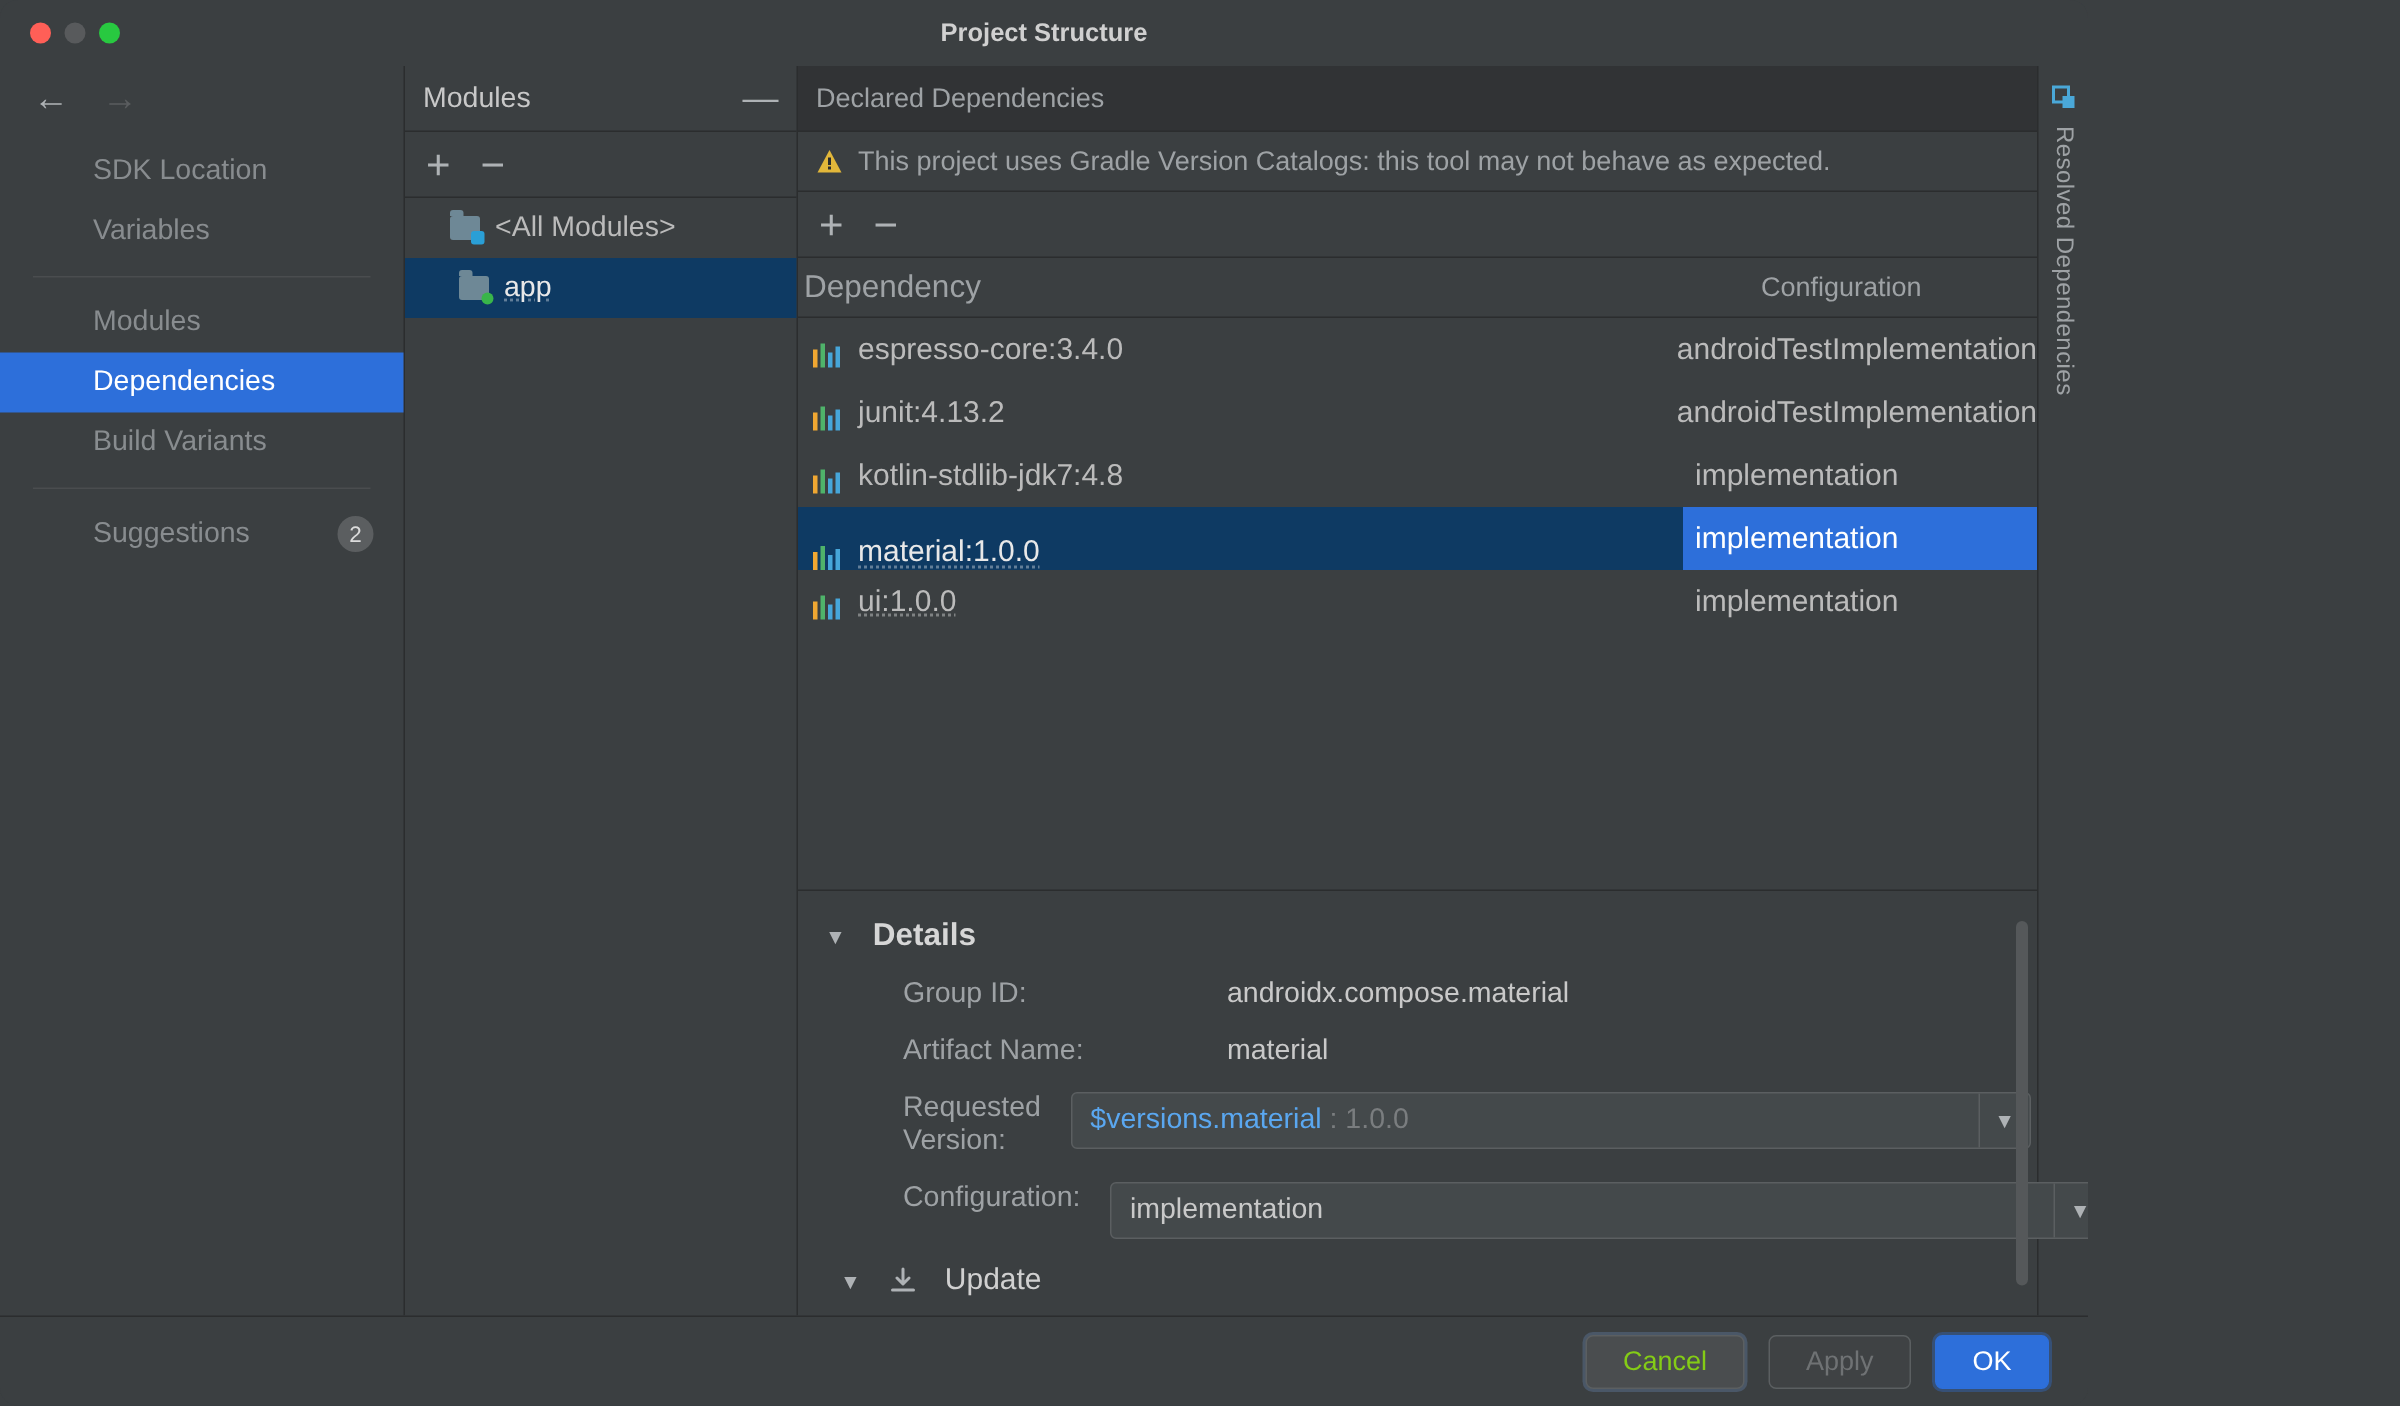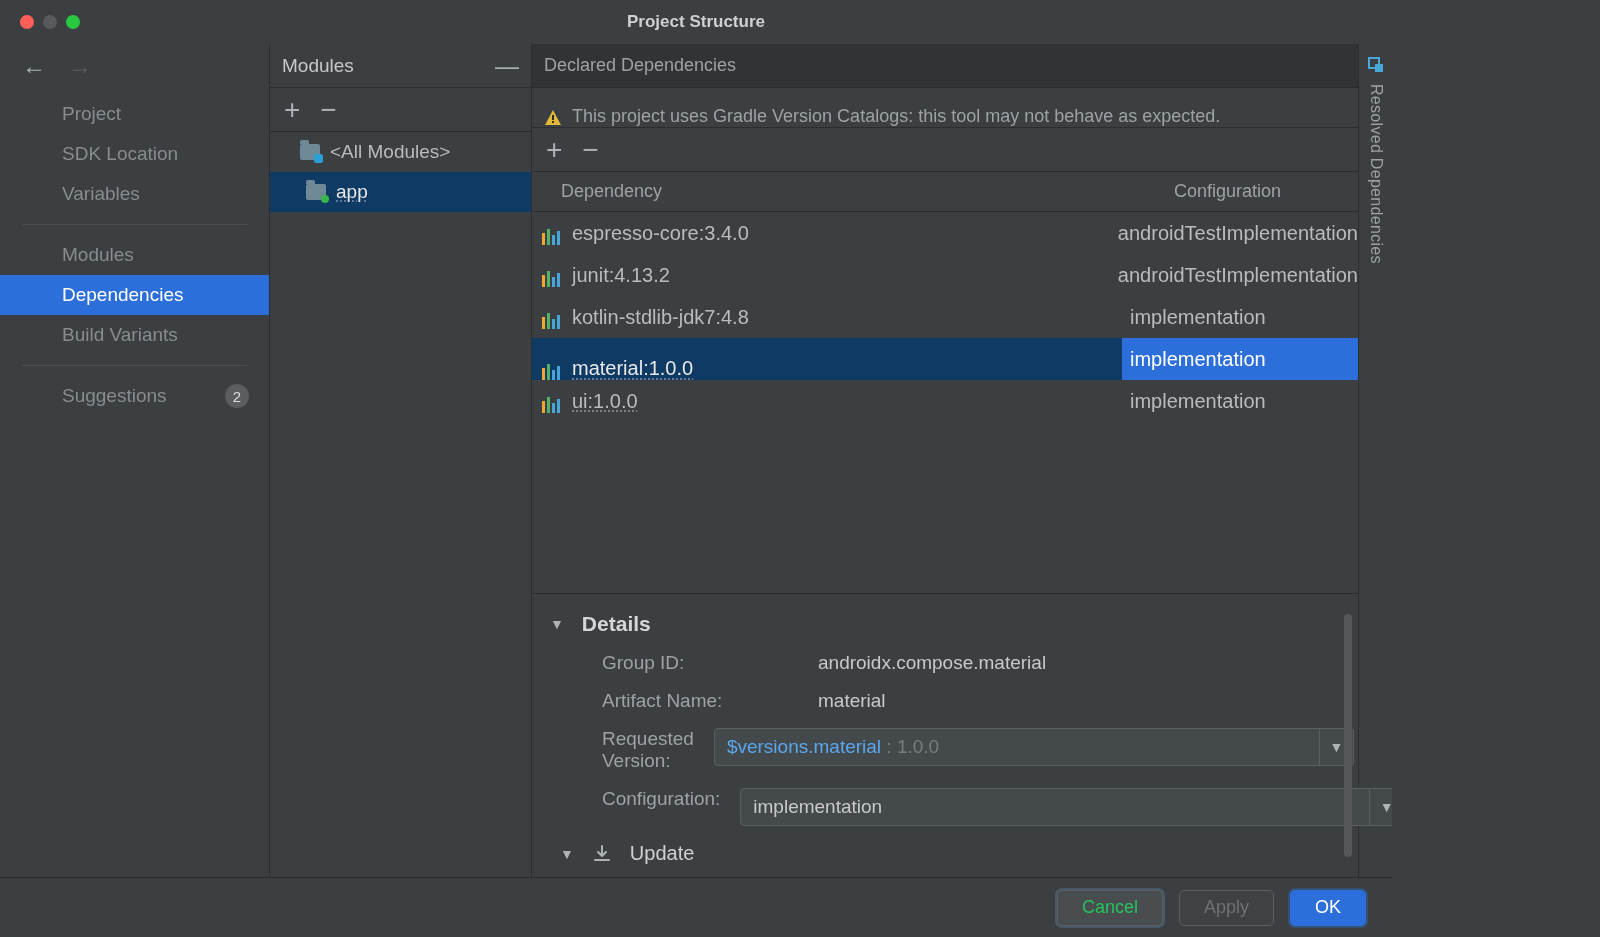--- a/index.html
+++ b/index.html
@@ -38,26 +38,26 @@
 .modrow .foldericon { width: 20px; height: 16px; background: #6e8896; border-radius: 2px; position: relative; display: inline-block; }
 .modrow .foldericon::before { content: ""; position: absolute; top: -4px; left: 0; width: 9px; height: 4px; background: #6e8896; border-radius: 2px 2px 0 0; }
 .modrow .foldericon .dots { position: absolute; right: -3px; bottom: -3px; width: 9px; height: 9px; border-radius: 2px; background: #2a9fd6; }
 .modrow .foldericon .grn { position: absolute; right: -3px; bottom: -3px; width: 8px; height: 8px; border-radius: 50%; background: #39b54a; }
 .modrow.child { padding-left: 36px; }
 .wavy { text-decoration: underline dotted rgba(255,255,255,0.35); text-underline-offset: 3px; }
 
 
 .maincol { flex: 1; display: flex; flex-direction: column; min-width: 0; }
 .dechdr { height: 44px; background: #313335; display: flex; align-items: center; padding: 0 12px; color: #9ea2a5; font-size: 18px; border-bottom: 1px solid #2b2d2e; }
-.warnrow { height: 40px; display: flex; align-items: flex-end; gap: 10px; padding: 0 12px; background: #3b3f41; border-bottom: 1px solid #2b2d2e; color: #9ea2a5; font-size: 18px; }
+.warnrow { height: 40px; display: flex; align-items: center; gap: 10px; padding: 0 12px; background: #3b3f41; border-bottom: 1px solid #2b2d2e; color: #9ea2a5; font-size: 18px; }
 .warnrow .warnicon { width: 18px; height: 18px; display: inline-flex; align-items: center; justify-content: center; }
 .dectools { height: 44px; display: flex; align-items: center; gap: 20px; padding-left: 14px; border-bottom: 1px solid #2b2d2e; }
 .dectools span { font-size: 28px; color: #aeb2b5; line-height: 1; cursor: pointer; }
 .coltitles { height: 40px; display: flex; align-items: center; background: #3b3f41; border-bottom: 1px solid #2b2d2e; }
-.coltitles .c1 { width: 590px; padding-left: 29px; color: #9ea2a5; font-size: 18px; }
+.coltitles .c1 { width: 590px; padding-left: 4px; color: #9ea2a5; font-size: 21px; }
 .coltitles .c2 { flex: 1; padding-left: 8px; color: #9ea2a5; font-size: 18px; margin-left: 44px; }
 .deplist { background: #3b3f41; }
 .deprow { height: 42px; display: flex; align-items: center; font-size: 20px; cursor: pointer; }
 .deprow .dcell1 { width: 590px; display: flex; align-items: flex-end; gap: 12px; padding-left: 10px; }
 .deprow .dcell2 { flex: 1; padding-left: 8px; }
 .deprow.selected .dcell2 { background: #2d6fda; color: #fff; height: 100%; display: flex; align-items: center; }
 .deprow.selected .dcell1 { background: #0e3a63; color: #e8e8e8; height: 100%; }
 .libicon { display: inline-flex; gap: 2px; align-items: flex-end; height: 18px; }
 .libicon i { width: 3px; display: inline-block; }
 .libicon i:nth-child(1){ height: 12px; background:#f0a732;} 
@@ -84,21 +84,21 @@
 .updrow .dl { font-size: 20px; color: #aeb2b5; position: relative; }
 .scrollind { position: absolute; right: 6px; top: 20px; bottom: 20px; width: 8px; background: #55585a; border-radius: 4px; }
 
 
 .rvtab { width: 34px; background: #3b3f41; border-left: 1px solid #2b2d2e; display: flex; flex-direction: column; align-items: center; padding-top: 12px; gap: 10px; }
 .rvtab .ricon { width: 18px; height: 18px; display:inline-block; }
 .rvtab .rlabel { writing-mode: vertical-rl; color: #9ea2a5; font-size: 16px; letter-spacing: 0.3px; }
 
 
 .footer { height: 60px; border-top: 1px solid #2b2d2e; display: flex; align-items: center; justify-content: flex-end; gap: 16px; padding: 0 26px; background: #3b3f41; }
-.btn { height: 36px; padding: 0 24px; border-radius: 5px; display: inline-flex; align-items: center; justify-content: center; font-size: 18px; cursor: pointer; border: 1px solid #5b5f61; background: #4a4d4f; color: #22c55e; }
+.btn { height: 36px; padding: 0 24px; border-radius: 5px; display: inline-flex; align-items: center; justify-content: center; font-size: 18px; cursor: pointer; border: 1px solid #5b5f61; background: #4a4d4f; color: #84cc16; }
 .btn.disabled { color: #6f7274; background: #3f4244; cursor: default; }
 .btn.primary { background: #2d6fda; border-color: #2d6fda; color: #fff; box-shadow: 0 0 0 2px rgba(45,111,218,0.35); }
 .btn.cancel { background: #4a4d4f; box-shadow: 0 0 0 2px rgba(120,160,220,0.25); }
 
 svg { display: block; }
 </style>
 </head>
 <body>
 
 <div class="window">
@@ -112,23 +112,20 @@
   </div>
 
   <div class="body">
 
     <div class="leftnav">
       <div class="navarrows">
         <span class="arr">←</span>
         <span class="arr dim">→</span>
       </div>
       <div class="navlist">
-        <div class="navitem">
-            <span>Project</span>
-          </div>
         <div class="navitem">
             <span>SDK Location</span>
           </div>
         <div class="navitem">
             <span>Variables</span>
           </div>
         <div class="navsep"></div>
         <div class="navitem">
             <span>Modules</span>
           </div>

